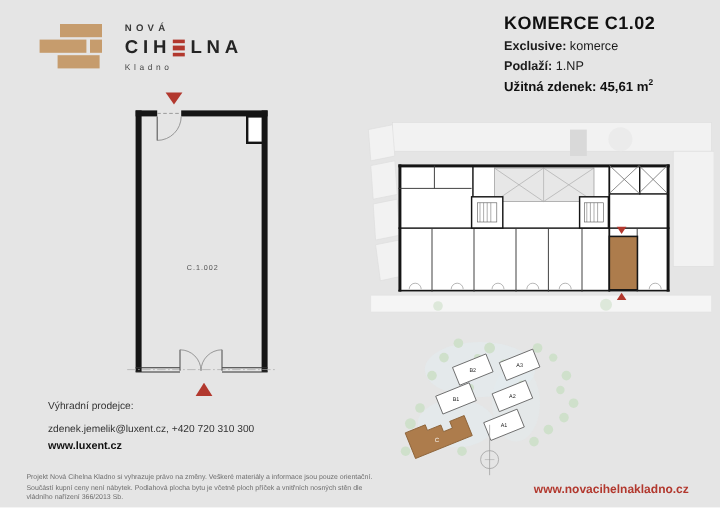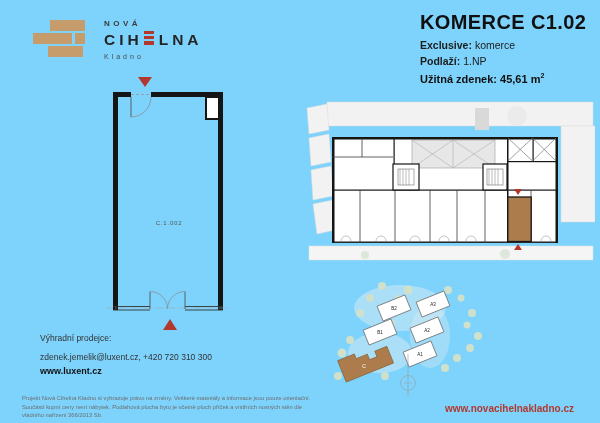--- a/index.html
+++ b/index.html
@@ -1,34 +1,34 @@
 <!DOCTYPE html>
 <html><head>
 <meta charset="utf-8">
 <style>
   html,body{margin:0;padding:0;background:#fff;}
-  #page{position:relative;width:600px;height:423px;background:#7dd3fc;overflow:hidden;
+  #page{position:relative;width:600px;height:423px;background:#e5e5e5;overflow:hidden;
         font-family:"Liberation Sans",sans-serif;color:#222;}
   
   .logo-icon{position:absolute;left:33px;top:15px;width:54px;height:42px;}
   .brick{position:absolute;background:#c69c6d;}
   .b1{left:17px;top:5px;width:35px;height:11px;}
   .b2{left:0;top:18px;width:39px;height:11px;}
   .b2b{left:42px;top:18px;width:10px;height:11px;}
   .b3{left:15px;top:31px;width:35px;height:11px;}
   .logo-text{position:absolute;left:104px;top:19px;}
   .logo-top{font-size:8px;font-weight:700;letter-spacing:3.5px;color:#3a3a3a;}
-  .logo-main{margin-top:3px;display:flex;align-items:flex-start;font-size:15.5px;font-weight:800;
+  .logo-main{margin-top:3px;display:flex;align-items:center;font-size:15.5px;font-weight:800;
              letter-spacing:4px;color:#242424;}
   .logo-e{display:inline-flex;flex-direction:column;gap:2px;margin:0 5px 0 1px;}
   .logo-e span{display:block;width:10px;height:3.2px;background:#b2382e;}
   .logo-city{margin-top:4px;font-size:7px;letter-spacing:3px;color:#4a4a4a;}
   
   .header{position:absolute;left:420px;top:11px;width:176px;}
-  .title{font-size:20px;font-weight:800;letter-spacing:.4px;color:#101010;}
+  .title{font-size:15px;font-weight:800;letter-spacing:.4px;color:#101010;}
   .hline{margin-top:4.5px;font-size:10.5px;color:#1c1c1c;}
   .hline b{font-weight:800;}
   .area{margin-top:4.5px;font-size:11px;font-weight:800;color:#101010;}
   .area sup{font-size:7px;}
   
   .fp{position:absolute;left:88px;top:72px;}
   .bp{position:absolute;left:305px;top:100px;}
   .sp{position:absolute;left:330px;top:268px;}
   
   .seller{position:absolute;left:40px;top:333px;}

